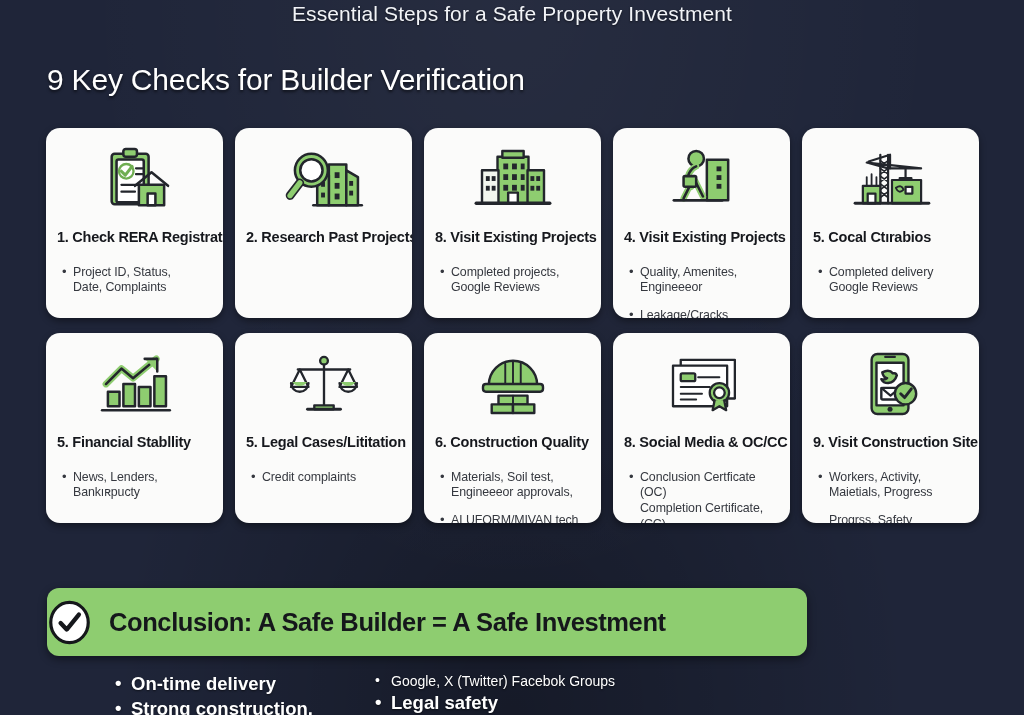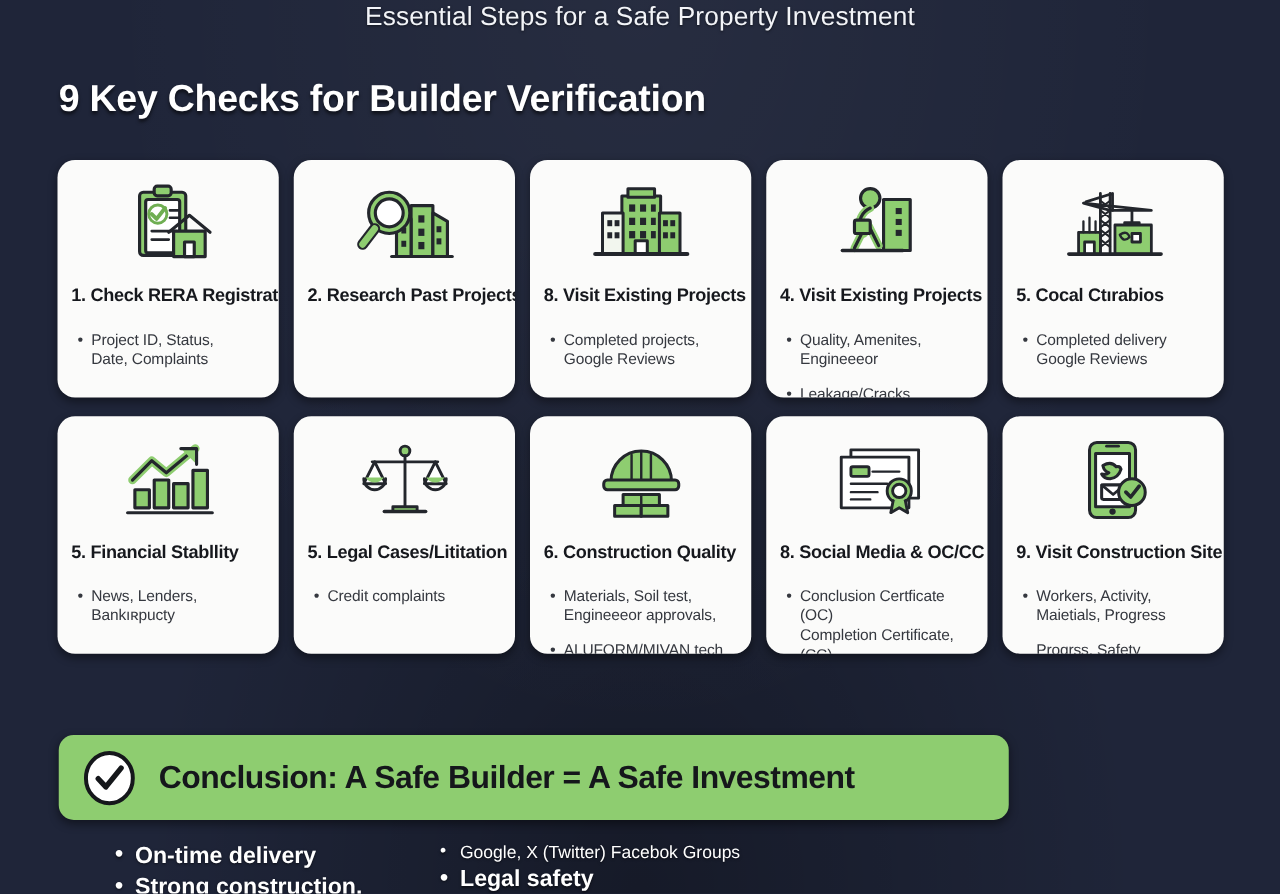--- a/index.html
+++ b/index.html
@@ -46,21 +46,21 @@
     letter-spacing: 0.1px;
     text-shadow: 0 1px 2px rgba(0,0,0,.55);
   }
 
   .main-title {
     position: absolute;
     top: 63px;
     left: 47px;
     color: #ffffff;
     font-size: 30px;
-    font-weight: bold;
+    font-weight: normal;
     letter-spacing: -0.2px;
     text-shadow: 0 2px 3px rgba(0,0,0,.6);
   }
 
   
   .grid {
     position: absolute;
     top: 128px;
     left: 46px;
     width: 932px;
@@ -130,21 +130,20 @@
   .conclusion {
     position: absolute;
     top: 588px;
     left: 47px;
     width: 760px;
     height: 68px;
     background: #8ecd70;
     border-radius: 12px;
     display: flex;
     align-items: center;
-    padding-left: 18px;
     box-shadow: 0 3px 8px rgba(0,0,0,.45);
   }
 
   .check-badge {
     width: 45px;
     height: 45px;
     flex: 0 0 auto;
     margin-right: 17px;
   }
 
@@ -158,20 +157,21 @@
 
   
   .bottom-cols {
     position: absolute;
     top: 672px;
     left: 0;
     width: 1024px;
     height: 43px;
     display: flex;
     overflow: hidden;
+    padding-left: 23px;
   }
   .bcol { position: relative; }
   .bcol.left  { width: 320px; padding-left: 92px; }
   .bcol.right { width: 600px; padding-left: 32px; }
 
   .bcol ul { list-style: none; }
   .bcol li {
     color: #ffffff;
     font-weight: bold;
     line-height: 1.35;

